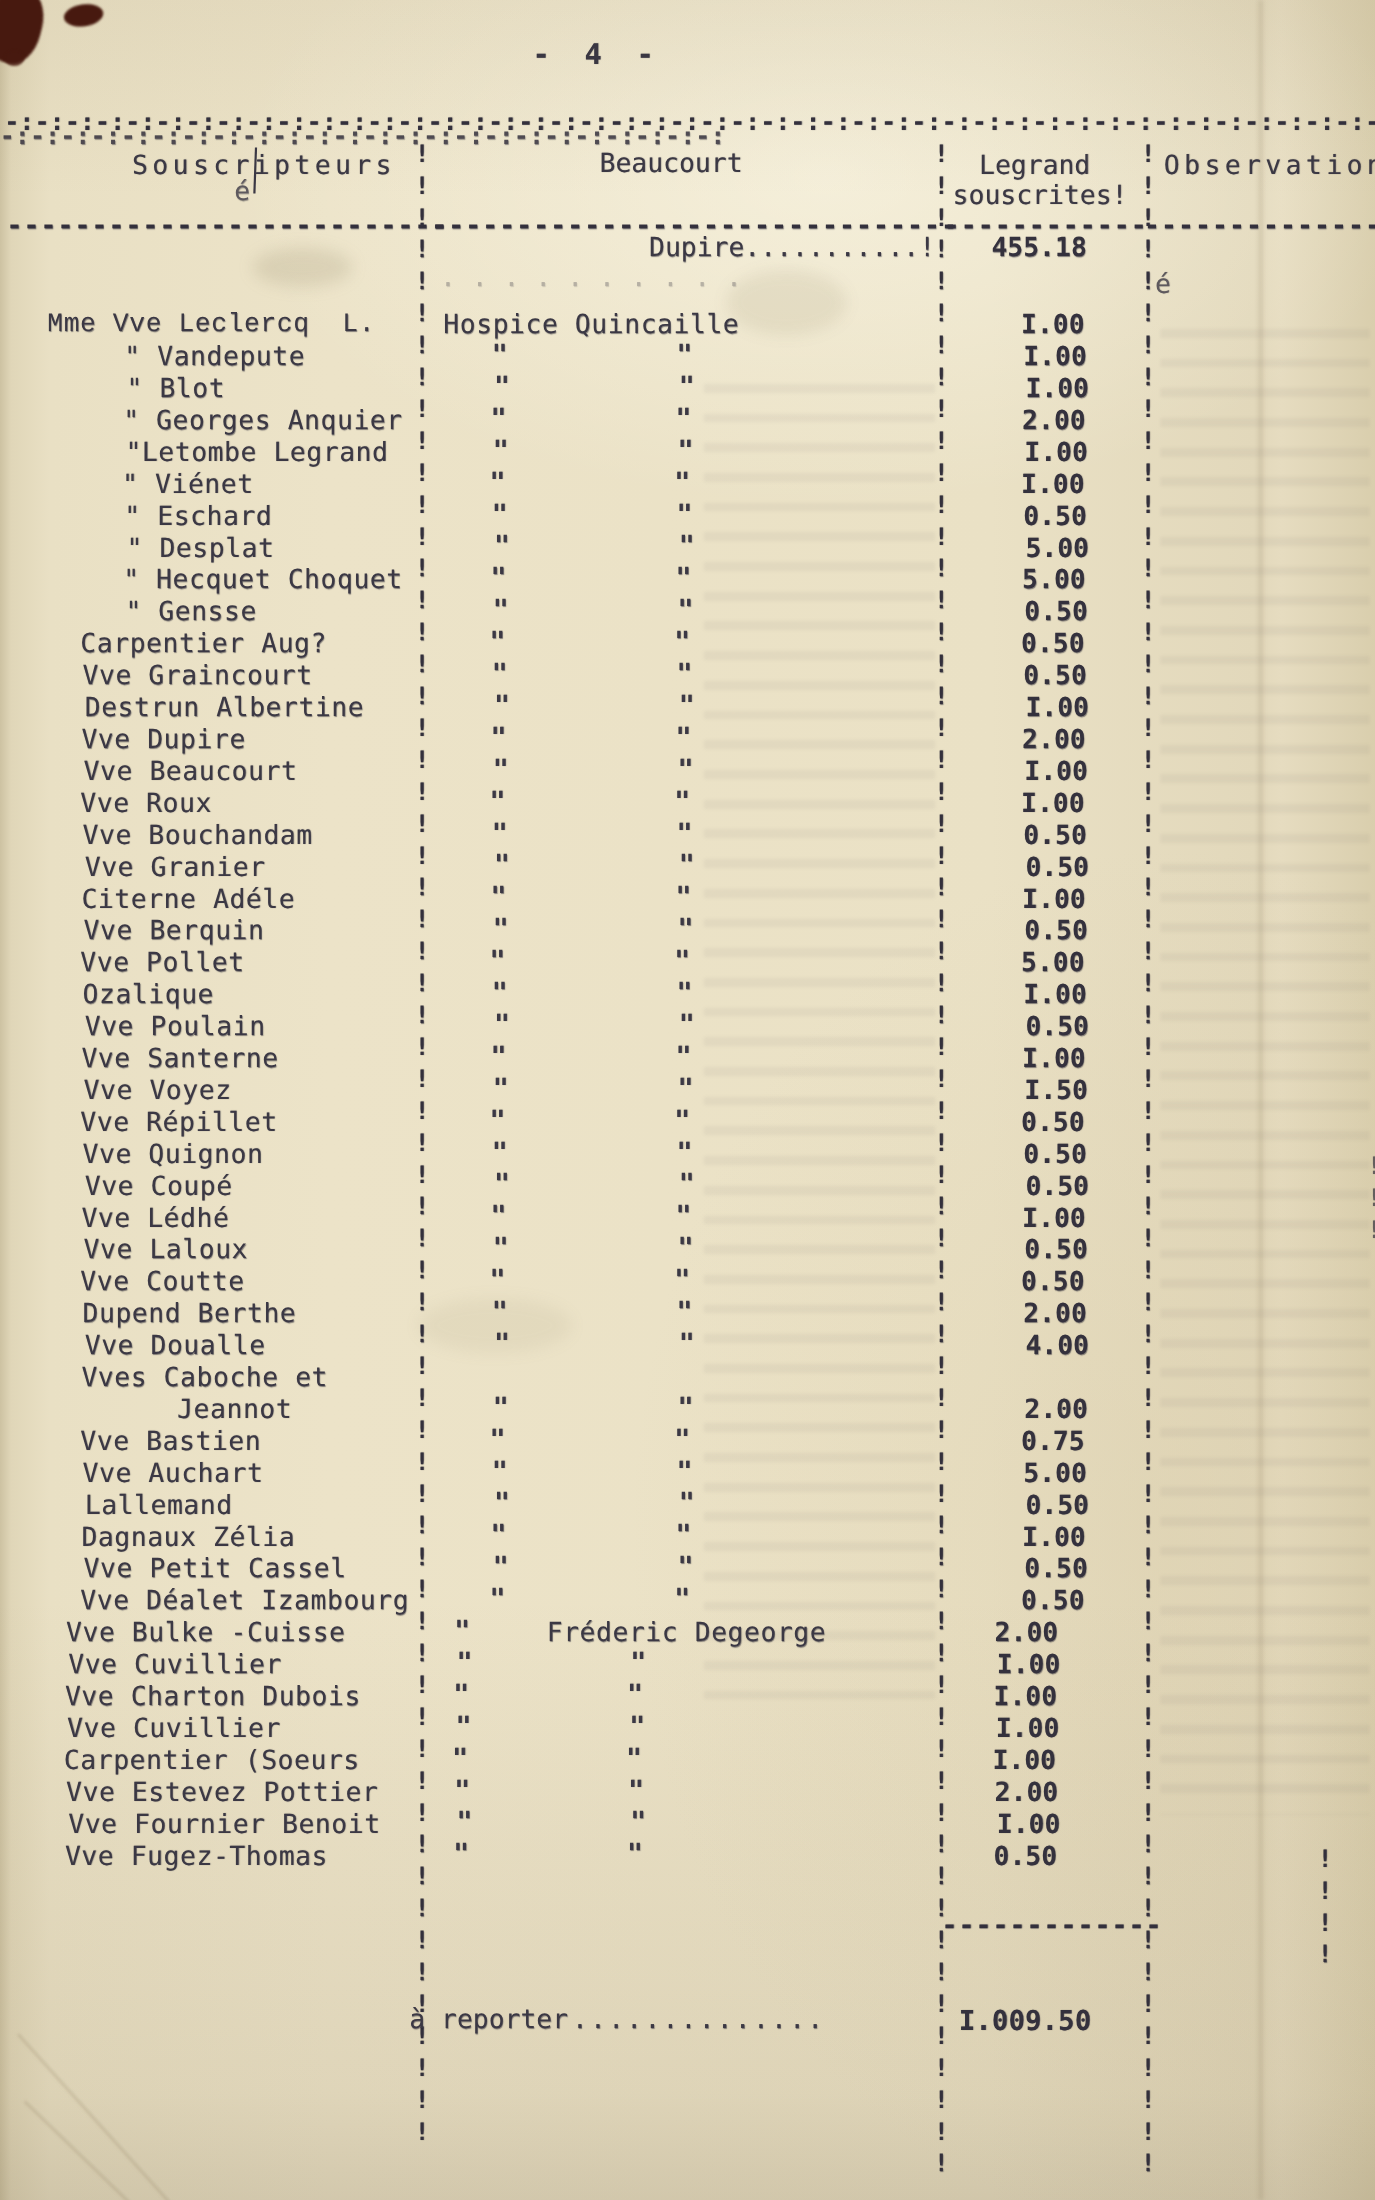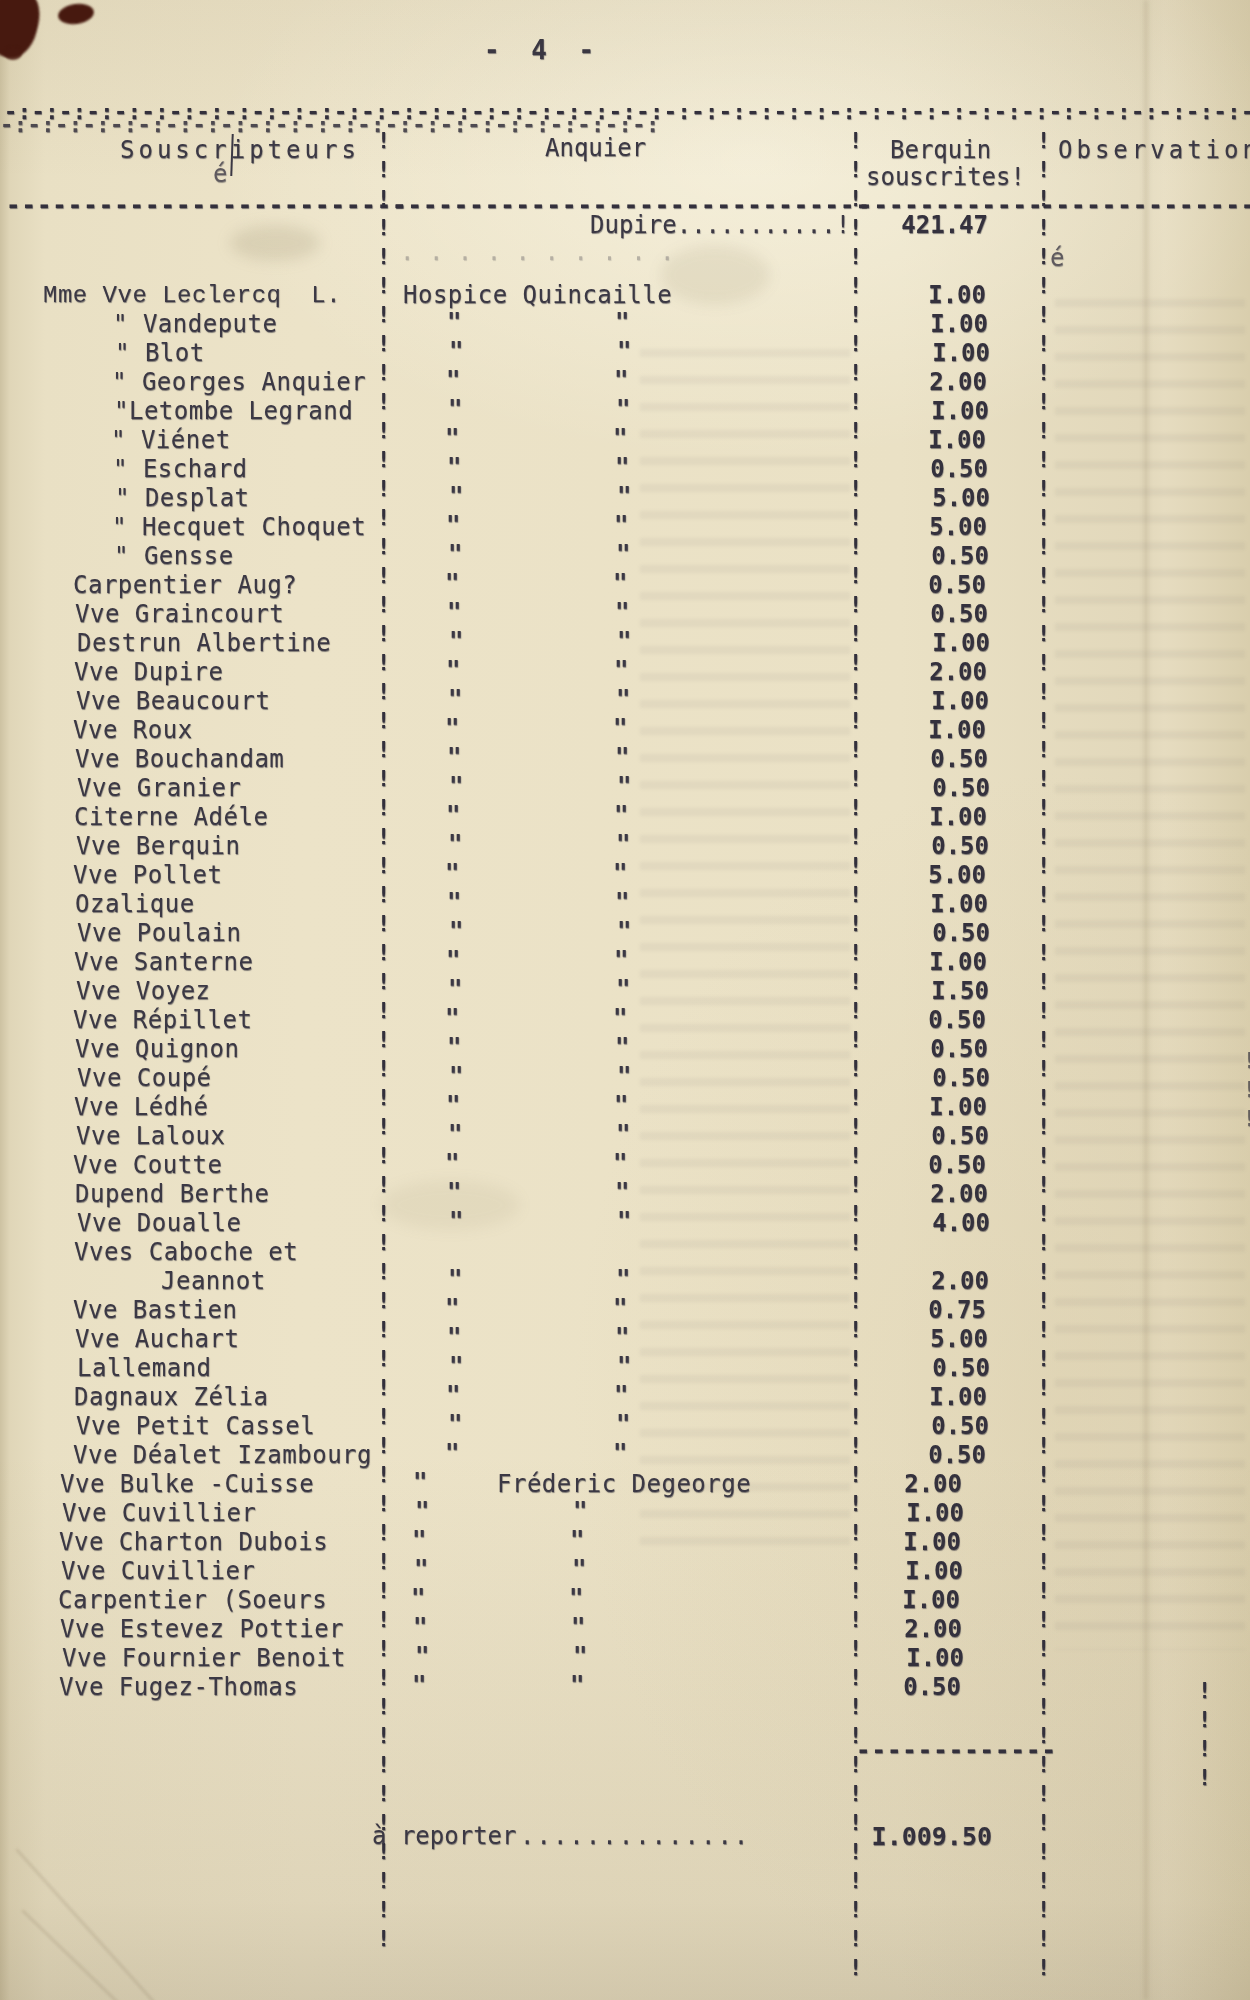--- a/index.html
+++ b/index.html
@@ -51,34 +51,34 @@
 <div class="bleed" style="left:640px;top:330px;width:210px;height:1230px;"></div>
 <div class="bleed" style="left:1055px;top:280px;width:190px;height:1370px;"></div>
 
 <div id="typed">
   <span class="tx pagenum" style="left:484px;top:36px;">- 4 -</span>
 
   <span class="border-line" id="border1" style="left:4px;top:100px;">-:-:-:-:-:-:-:-:-:-:-:-:-:-:-:-:-:-:-:-:-:-:-:-:-:-:-:-:-:-:-:-:-:-:-:-:-:-:-:-:-:-:-:-:-:-:</span>
   <span class="border-line" id="border2" style="left:0px;top:113px;opacity:.85;">-:-:-:-:-:-:-:-:-:-:-:-:-:-:-:-:-:-:-:-:-:-:-:-:</span>
 
   <span class="tx" style="left:120px;top:136px;letter-spacing:4px;">Souscripteurs</span>
-  <span class="tx" style="left:545px;top:134px;">Anquier</span>
-  <span class="tx" style="left:890px;top:136px;">Berquin</span>
+  <span class="tx" style="left:545px;top:134px;">Beaucourt</span>
+  <span class="tx" style="left:890px;top:136px;">Legrand</span>
   <span class="tx" style="left:866px;top:163px;">souscrites!</span>
   <span class="tx" style="left:1058px;top:136px;letter-spacing:4px;">Observations</span>
   <span class="tx faint" style="left:213px;top:160px;">é</span>
   <span style="left:231px;top:134px;width:2px;height:42px;background:#3b3844;transform:rotate(2deg);"></span>
 
   <span class="dash" id="dash1" style="left:6px;top:193px;">--------------------------</span>
   <span class="dash" id="dash2" style="left:392px;top:193px;">-------------------------------</span>
   <span class="dash" id="dash3" style="left:858px;top:193px;">------------</span>
   <span class="dash" id="dash4" style="left:1040px;top:193px;">--------------</span>
 
   <span class="tx" id="report-label" style="left:590px;top:211px;">Dupire...........!</span>
-  <span class="tx sum" style="left:848px;top:211px;">421.47</span>
+  <span class="tx sum" style="left:848px;top:211px;">455.18</span>
   <span class="tx ghost" style="left:400px;top:238px;">. . . . . . . . . .</span>
   <span class="tx faint" style="left:1050px;top:244px;">é</span>
 
   <div id="rows-container"><div style="left: 0px; top: 281px; width: 1250px; height: 29px; transform: translateX(-2px);"><span class="tx nm v-mme" style="top: 0px;">Mme Vve Leclercq  L.</span><span class="tx addr" style="left: 405px; top: 0px;">Hospice Quincaille</span><span class="tx sum" style="left: 848px; top: 0px;">I.00</span></div><div style="left: 0px; top: 310px; width: 1250px; height: 29px; transform: translateX(0px);"><span class="tx nm v-q" style="top: 0px;">" Vandepute</span><span class="tx ditto" style="left: 447px; top: -2px;">"</span><span class="tx ditto" style="left: 615px; top: -2px;">"</span><span class="tx sum" style="left: 848px; top: 0px;">I.00</span></div><div style="left: 0px; top: 339px; width: 1250px; height: 29px; transform: translateX(2px);"><span class="tx nm v-q" style="top: 0px;">" Blot</span><span class="tx ditto" style="left: 447px; top: -2px;">"</span><span class="tx ditto" style="left: 615px; top: -2px;">"</span><span class="tx sum" style="left: 848px; top: 0px;">I.00</span></div><div style="left: 0px; top: 368px; width: 1250px; height: 29px; transform: translateX(-1px);"><span class="tx nm v-q" style="top: 0px;">" Georges Anquier</span><span class="tx ditto" style="left: 447px; top: -2px;">"</span><span class="tx ditto" style="left: 615px; top: -2px;">"</span><span class="tx sum" style="left: 848px; top: 0px;">2.00</span></div><div style="left: 0px; top: 397px; width: 1250px; height: 29px; transform: translateX(1px);"><span class="tx nm v-q" style="top: 0px;">"Letombe Legrand</span><span class="tx ditto" style="left: 447px; top: -2px;">"</span><span class="tx ditto" style="left: 615px; top: -2px;">"</span><span class="tx sum" style="left: 848px; top: 0px;">I.00</span></div><div style="left: 0px; top: 426px; width: 1250px; height: 29px; transform: translateX(-2px);"><span class="tx nm v-q" style="top: 0px;">" Viénet</span><span class="tx ditto" style="left: 447px; top: -2px;">"</span><span class="tx ditto" style="left: 615px; top: -2px;">"</span><span class="tx sum" style="left: 848px; top: 0px;">I.00</span></div><div style="left: 0px; top: 455px; width: 1250px; height: 29px; transform: translateX(0px);"><span class="tx nm v-q" style="top: 0px;">" Eschard</span><span class="tx ditto" style="left: 447px; top: -2px;">"</span><span class="tx ditto" style="left: 615px; top: -2px;">"</span><span class="tx sum" style="left: 848px; top: 0px;">0.50</span></div><div style="left: 0px; top: 484px; width: 1250px; height: 29px; transform: translateX(2px);"><span class="tx nm v-q" style="top: 0px;">" Desplat</span><span class="tx ditto" style="left: 447px; top: -2px;">"</span><span class="tx ditto" style="left: 615px; top: -2px;">"</span><span class="tx sum" style="left: 848px; top: 0px;">5.00</span></div><div style="left: 0px; top: 513px; width: 1250px; height: 29px; transform: translateX(-1px);"><span class="tx nm v-q" style="top: 0px;">" Hecquet Choquet</span><span class="tx ditto" style="left: 447px; top: -2px;">"</span><span class="tx ditto" style="left: 615px; top: -2px;">"</span><span class="tx sum" style="left: 848px; top: 0px;">5.00</span></div><div style="left: 0px; top: 542px; width: 1250px; height: 29px; transform: translateX(1px);"><span class="tx nm v-q" style="top: 0px;">" Gensse</span><span class="tx ditto" style="left: 447px; top: -2px;">"</span><span class="tx ditto" style="left: 615px; top: -2px;">"</span><span class="tx sum" style="left: 848px; top: 0px;">0.50</span></div><div style="left: 0px; top: 571px; width: 1250px; height: 29px; transform: translateX(-2px);"><span class="tx nm v-n" style="top: 0px;">Carpentier Aug?</span><span class="tx ditto" style="left: 447px; top: -2px;">"</span><span class="tx ditto" style="left: 615px; top: -2px;">"</span><span class="tx sum" style="left: 848px; top: 0px;">0.50</span></div><div style="left: 0px; top: 600px; width: 1250px; height: 29px; transform: translateX(0px);"><span class="tx nm v-n" style="top: 0px;">Vve Graincourt</span><span class="tx ditto" style="left: 447px; top: -2px;">"</span><span class="tx ditto" style="left: 615px; top: -2px;">"</span><span class="tx sum" style="left: 848px; top: 0px;">0.50</span></div><div style="left: 0px; top: 629px; width: 1250px; height: 29px; transform: translateX(2px);"><span class="tx nm v-n" style="top: 0px;">Destrun Albertine</span><span class="tx ditto" style="left: 447px; top: -2px;">"</span><span class="tx ditto" style="left: 615px; top: -2px;">"</span><span class="tx sum" style="left: 848px; top: 0px;">I.00</span></div><div style="left: 0px; top: 658px; width: 1250px; height: 29px; transform: translateX(-1px);"><span class="tx nm v-n" style="top: 0px;">Vve Dupire</span><span class="tx ditto" style="left: 447px; top: -2px;">"</span><span class="tx ditto" style="left: 615px; top: -2px;">"</span><span class="tx sum" style="left: 848px; top: 0px;">2.00</span></div><div style="left: 0px; top: 687px; width: 1250px; height: 29px; transform: translateX(1px);"><span class="tx nm v-n" style="top: 0px;">Vve Beaucourt</span><span class="tx ditto" style="left: 447px; top: -2px;">"</span><span class="tx ditto" style="left: 615px; top: -2px;">"</span><span class="tx sum" style="left: 848px; top: 0px;">I.00</span></div><div style="left: 0px; top: 716px; width: 1250px; height: 29px; transform: translateX(-2px);"><span class="tx nm v-n" style="top: 0px;">Vve Roux</span><span class="tx ditto" style="left: 447px; top: -2px;">"</span><span class="tx ditto" style="left: 615px; top: -2px;">"</span><span class="tx sum" style="left: 848px; top: 0px;">I.00</span></div><div style="left: 0px; top: 745px; width: 1250px; height: 29px; transform: translateX(0px);"><span class="tx nm v-n" style="top: 0px;">Vve Bouchandam</span><span class="tx ditto" style="left: 447px; top: -2px;">"</span><span class="tx ditto" style="left: 615px; top: -2px;">"</span><span class="tx sum" style="left: 848px; top: 0px;">0.50</span></div><div style="left: 0px; top: 774px; width: 1250px; height: 29px; transform: translateX(2px);"><span class="tx nm v-n" style="top: 0px;">Vve Granier</span><span class="tx ditto" style="left: 447px; top: -2px;">"</span><span class="tx ditto" style="left: 615px; top: -2px;">"</span><span class="tx sum" style="left: 848px; top: 0px;">0.50</span></div><div style="left: 0px; top: 803px; width: 1250px; height: 29px; transform: translateX(-1px);"><span class="tx nm v-n" style="top: 0px;">Citerne Adéle</span><span class="tx ditto" style="left: 447px; top: -2px;">"</span><span class="tx ditto" style="left: 615px; top: -2px;">"</span><span class="tx sum" style="left: 848px; top: 0px;">I.00</span></div><div style="left: 0px; top: 832px; width: 1250px; height: 29px; transform: translateX(1px);"><span class="tx nm v-n" style="top: 0px;">Vve Berquin</span><span class="tx ditto" style="left: 447px; top: -2px;">"</span><span class="tx ditto" style="left: 615px; top: -2px;">"</span><span class="tx sum" style="left: 848px; top: 0px;">0.50</span></div><div style="left: 0px; top: 861px; width: 1250px; height: 29px; transform: translateX(-2px);"><span class="tx nm v-n" style="top: 0px;">Vve Pollet</span><span class="tx ditto" style="left: 447px; top: -2px;">"</span><span class="tx ditto" style="left: 615px; top: -2px;">"</span><span class="tx sum" style="left: 848px; top: 0px;">5.00</span></div><div style="left: 0px; top: 890px; width: 1250px; height: 29px; transform: translateX(0px);"><span class="tx nm v-n" style="top: 0px;">Ozalique</span><span class="tx ditto" style="left: 447px; top: -2px;">"</span><span class="tx ditto" style="left: 615px; top: -2px;">"</span><span class="tx sum" style="left: 848px; top: 0px;">I.00</span></div><div style="left: 0px; top: 919px; width: 1250px; height: 29px; transform: translateX(2px);"><span class="tx nm v-n" style="top: 0px;">Vve Poulain</span><span class="tx ditto" style="left: 447px; top: -2px;">"</span><span class="tx ditto" style="left: 615px; top: -2px;">"</span><span class="tx sum" style="left: 848px; top: 0px;">0.50</span></div><div style="left: 0px; top: 948px; width: 1250px; height: 29px; transform: translateX(-1px);"><span class="tx nm v-n" style="top: 0px;">Vve Santerne</span><span class="tx ditto" style="left: 447px; top: -2px;">"</span><span class="tx ditto" style="left: 615px; top: -2px;">"</span><span class="tx sum" style="left: 848px; top: 0px;">I.00</span></div><div style="left: 0px; top: 977px; width: 1250px; height: 29px; transform: translateX(1px);"><span class="tx nm v-n" style="top: 0px;">Vve Voyez</span><span class="tx ditto" style="left: 447px; top: -2px;">"</span><span class="tx ditto" style="left: 615px; top: -2px;">"</span><span class="tx sum" style="left: 848px; top: 0px;">I.50</span></div><div style="left: 0px; top: 1006px; width: 1250px; height: 29px; transform: translateX(-2px);"><span class="tx nm v-n" style="top: 0px;">Vve Répillet</span><span class="tx ditto" style="left: 447px; top: -2px;">"</span><span class="tx ditto" style="left: 615px; top: -2px;">"</span><span class="tx sum" style="left: 848px; top: 0px;">0.50</span></div><div style="left: 0px; top: 1035px; width: 1250px; height: 29px; transform: translateX(0px);"><span class="tx nm v-n" style="top: 0px;">Vve Quignon</span><span class="tx ditto" style="left: 447px; top: -2px;">"</span><span class="tx ditto" style="left: 615px; top: -2px;">"</span><span class="tx sum" style="left: 848px; top: 0px;">0.50</span></div><div style="left: 0px; top: 1064px; width: 1250px; height: 29px; transform: translateX(2px);"><span class="tx nm v-n" style="top: 0px;">Vve Coupé</span><span class="tx ditto" style="left: 447px; top: -2px;">"</span><span class="tx ditto" style="left: 615px; top: -2px;">"</span><span class="tx sum" style="left: 848px; top: 0px;">0.50</span></div><div style="left: 0px; top: 1093px; width: 1250px; height: 29px; transform: translateX(-1px);"><span class="tx nm v-n" style="top: 0px;">Vve Lédhé</span><span class="tx ditto" style="left: 447px; top: -2px;">"</span><span class="tx ditto" style="left: 615px; top: -2px;">"</span><span class="tx sum" style="left: 848px; top: 0px;">I.00</span></div><div style="left: 0px; top: 1122px; width: 1250px; height: 29px; transform: translateX(1px);"><span class="tx nm v-n" style="top: 0px;">Vve Laloux</span><span class="tx ditto" style="left: 447px; top: -2px;">"</span><span class="tx ditto" style="left: 615px; top: -2px;">"</span><span class="tx sum" style="left: 848px; top: 0px;">0.50</span></div><div style="left: 0px; top: 1151px; width: 1250px; height: 29px; transform: translateX(-2px);"><span class="tx nm v-n" style="top: 0px;">Vve Coutte</span><span class="tx ditto" style="left: 447px; top: -2px;">"</span><span class="tx ditto" style="left: 615px; top: -2px;">"</span><span class="tx sum" style="left: 848px; top: 0px;">0.50</span></div><div style="left: 0px; top: 1180px; width: 1250px; height: 29px; transform: translateX(0px);"><span class="tx nm v-n" style="top: 0px;">Dupend Berthe</span><span class="tx ditto" style="left: 447px; top: -2px;">"</span><span class="tx ditto" style="left: 615px; top: -2px;">"</span><span class="tx sum" style="left: 848px; top: 0px;">2.00</span></div><div style="left: 0px; top: 1209px; width: 1250px; height: 29px; transform: translateX(2px);"><span class="tx nm v-n" style="top: 0px;">Vve Doualle</span><span class="tx ditto" style="left: 447px; top: -2px;">"</span><span class="tx ditto" style="left: 615px; top: -2px;">"</span><span class="tx sum" style="left: 848px; top: 0px;">4.00</span></div><div style="left: 0px; top: 1238px; width: 1250px; height: 29px; transform: translateX(-1px);"><span class="tx nm v-n" style="top: 0px;">Vves Caboche et</span></div><div style="left: 0px; top: 1267px; width: 1250px; height: 29px; transform: translateX(1px);"><span class="tx nm v-j" style="top: 0px;">Jeannot</span><span class="tx ditto" style="left: 447px; top: -2px;">"</span><span class="tx ditto" style="left: 615px; top: -2px;">"</span><span class="tx sum" style="left: 848px; top: 0px;">2.00</span></div><div style="left: 0px; top: 1296px; width: 1250px; height: 29px; transform: translateX(-2px);"><span class="tx nm v-n" style="top: 0px;">Vve Bastien</span><span class="tx ditto" style="left: 447px; top: -2px;">"</span><span class="tx ditto" style="left: 615px; top: -2px;">"</span><span class="tx sum" style="left: 848px; top: 0px;">0.75</span></div><div style="left: 0px; top: 1325px; width: 1250px; height: 29px; transform: translateX(0px);"><span class="tx nm v-n" style="top: 0px;">Vve Auchart</span><span class="tx ditto" style="left: 447px; top: -2px;">"</span><span class="tx ditto" style="left: 615px; top: -2px;">"</span><span class="tx sum" style="left: 848px; top: 0px;">5.00</span></div><div style="left: 0px; top: 1354px; width: 1250px; height: 29px; transform: translateX(2px);"><span class="tx nm v-n" style="top: 0px;">Lallemand</span><span class="tx ditto" style="left: 447px; top: -2px;">"</span><span class="tx ditto" style="left: 615px; top: -2px;">"</span><span class="tx sum" style="left: 848px; top: 0px;">0.50</span></div><div style="left: 0px; top: 1383px; width: 1250px; height: 29px; transform: translateX(-1px);"><span class="tx nm v-n" style="top: 0px;">Dagnaux Zélia</span><span class="tx ditto" style="left: 447px; top: -2px;">"</span><span class="tx ditto" style="left: 615px; top: -2px;">"</span><span class="tx sum" style="left: 848px; top: 0px;">I.00</span></div><div style="left: 0px; top: 1412px; width: 1250px; height: 29px; transform: translateX(1px);"><span class="tx nm v-n" style="top: 0px;">Vve Petit Cassel</span><span class="tx ditto" style="left: 447px; top: -2px;">"</span><span class="tx ditto" style="left: 615px; top: -2px;">"</span><span class="tx sum" style="left: 848px; top: 0px;">0.50</span></div><div style="left: 0px; top: 1441px; width: 1250px; height: 29px; transform: translateX(-2px);"><span class="tx nm v-n" style="top: 0px;">Vve Déalet Izambourg</span><span class="tx ditto" style="left: 447px; top: -2px;">"</span><span class="tx ditto" style="left: 615px; top: -2px;">"</span><span class="tx sum" style="left: 848px; top: 0px;">0.50</span></div><div style="left: 0px; top: 1470px; width: 1250px; height: 29px; transform: translateX(0px);"><span class="tx nm v-b" style="top: 0px;">Vve Bulke -Cuisse</span><span class="tx ditto" style="left: 413px; top: -2px;">"</span><span class="tx addr" style="left: 497px; top: 0px;">Fréderic Degeorge</span><span class="tx sum" style="left: 822px; top: 0px;">2.00</span></div><div style="left: 0px; top: 1499px; width: 1250px; height: 29px; transform: translateX(2px);"><span class="tx nm v-b" style="top: 0px;">Vve Cuvillier</span><span class="tx ditto" style="left: 413px; top: -2px;">"</span><span class="tx ditto" style="left: 571px; top: -2px;">"</span><span class="tx sum" style="left: 822px; top: 0px;">I.00</span></div><div style="left: 0px; top: 1528px; width: 1250px; height: 29px; transform: translateX(-1px);"><span class="tx nm v-b" style="top: 0px;">Vve Charton Dubois</span><span class="tx ditto" style="left: 413px; top: -2px;">"</span><span class="tx ditto" style="left: 571px; top: -2px;">"</span><span class="tx sum" style="left: 822px; top: 0px;">I.00</span></div><div style="left: 0px; top: 1557px; width: 1250px; height: 29px; transform: translateX(1px);"><span class="tx nm v-b" style="top: 0px;">Vve Cuvillier</span><span class="tx ditto" style="left: 413px; top: -2px;">"</span><span class="tx ditto" style="left: 571px; top: -2px;">"</span><span class="tx sum" style="left: 822px; top: 0px;">I.00</span></div><div style="left: 0px; top: 1586px; width: 1250px; height: 29px; transform: translateX(-2px);"><span class="tx nm v-b" style="top: 0px;">Carpentier (Soeurs</span><span class="tx ditto" style="left: 413px; top: -2px;">"</span><span class="tx ditto" style="left: 571px; top: -2px;">"</span><span class="tx sum" style="left: 822px; top: 0px;">I.00</span></div><div style="left: 0px; top: 1615px; width: 1250px; height: 29px; transform: translateX(0px);"><span class="tx nm v-b" style="top: 0px;">Vve Estevez Pottier</span><span class="tx ditto" style="left: 413px; top: -2px;">"</span><span class="tx ditto" style="left: 571px; top: -2px;">"</span><span class="tx sum" style="left: 822px; top: 0px;">2.00</span></div><div style="left: 0px; top: 1644px; width: 1250px; height: 29px; transform: translateX(2px);"><span class="tx nm v-b" style="top: 0px;">Vve Fournier Benoit</span><span class="tx ditto" style="left: 413px; top: -2px;">"</span><span class="tx ditto" style="left: 571px; top: -2px;">"</span><span class="tx sum" style="left: 822px; top: 0px;">I.00</span></div><div style="left: 0px; top: 1673px; width: 1250px; height: 29px; transform: translateX(-1px);"><span class="tx nm v-b" style="top: 0px;">Vve Fugez-Thomas</span><span class="tx ditto" style="left: 413px; top: -2px;">"</span><span class="tx ditto" style="left: 571px; top: -2px;">"</span><span class="tx sum" style="left: 822px; top: 0px;">0.50</span></div></div>
 
   <span class="seps" id="sep1" style="left:377px;top:126px;">!
 !
 !
 !
 !

